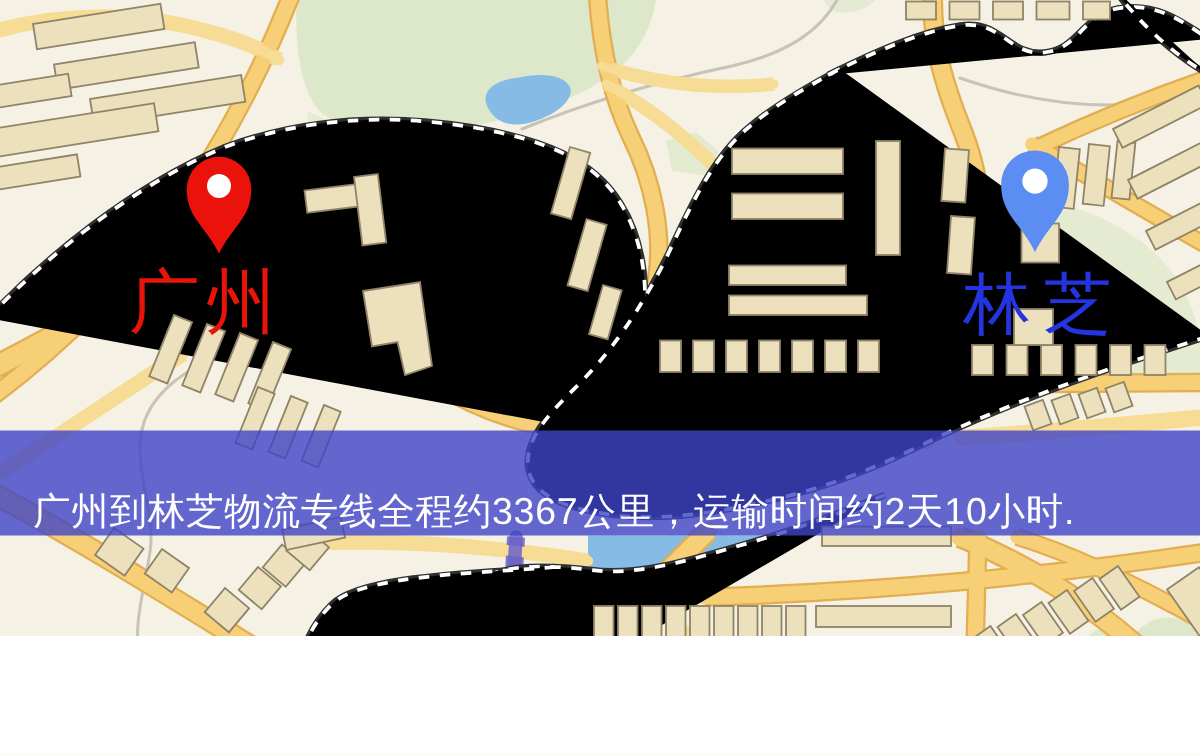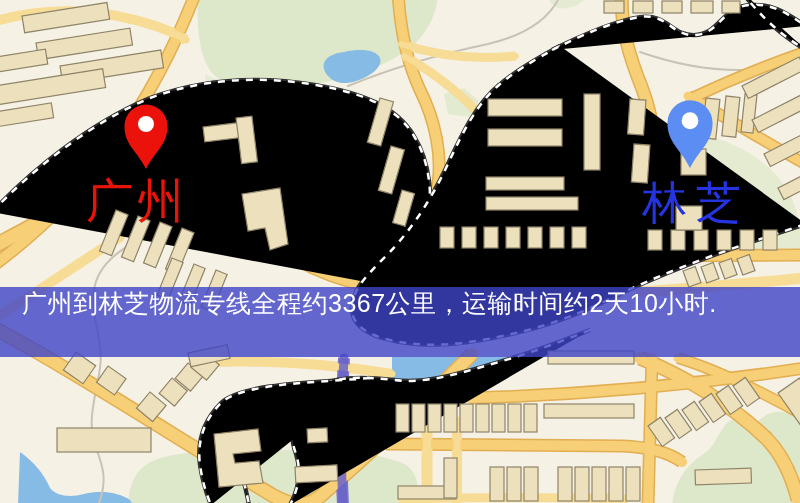--- a/index.html
+++ b/index.html
@@ -1,25 +1,25 @@
 <!DOCTYPE html>
 <html style="--map-background: #f6f1e5; --road-fill: #f6cf76; --road-casing: #e2ae52; --park: #dde8ca; --water: #85bbe4; --building-fill: #ece0bd; --building-stroke: #8f8468; --railway: #2e2e2e;"><head>
 <meta charset="utf-8">
 <style>
   html,body{margin:0;padding:0}
-  .stage{position:relative;width:800px;height:503px;overflow:hidden;
+  .stage{position:relative;width:800px;height:424px;overflow:hidden;
          font-family:"Liberation Sans",sans-serif;background:var(--map-background,#f6f1e5)}
   .stage svg{display:block}
   .park{fill:var(--park,#dde8ca);stroke:none}
   .water{fill:var(--water,#85bbe4);stroke:none}
   .trail{fill:none;stroke:#c9c3b6;stroke-width:2;stroke-linecap:round}
   #road-fill{fill:none;stroke:var(--road-fill,#f6cf76);stroke-linecap:round;stroke-linejoin:round}
   #rail-black{fill:none;stroke:var(--railway,#2e2e2e);stroke-width:4.3;stroke-linecap:butt}
   #buildings rect,#buildings path{fill:var(--building-fill,#ece0bd);stroke:var(--building-stroke,#8f8468);stroke-width:1.2}
-  .banner{position:absolute;left:0;top:287px;width:100%;height:70px;display:flex;align-items:flex-start;
+  .banner{position:absolute;left:0;top:287px;width:100%;height:70px;display:flex;align-items:flex-end;
           box-sizing:border-box;padding-left:22px}
   .banner span{font-size:25px;letter-spacing:.5px;white-space:nowrap}
   .maplabel{font-weight:500}
 </style>
 </head>
 <body>
 
 <div class="stage">
 <svg width="800" height="503" viewBox="0 0 800 503">
 

